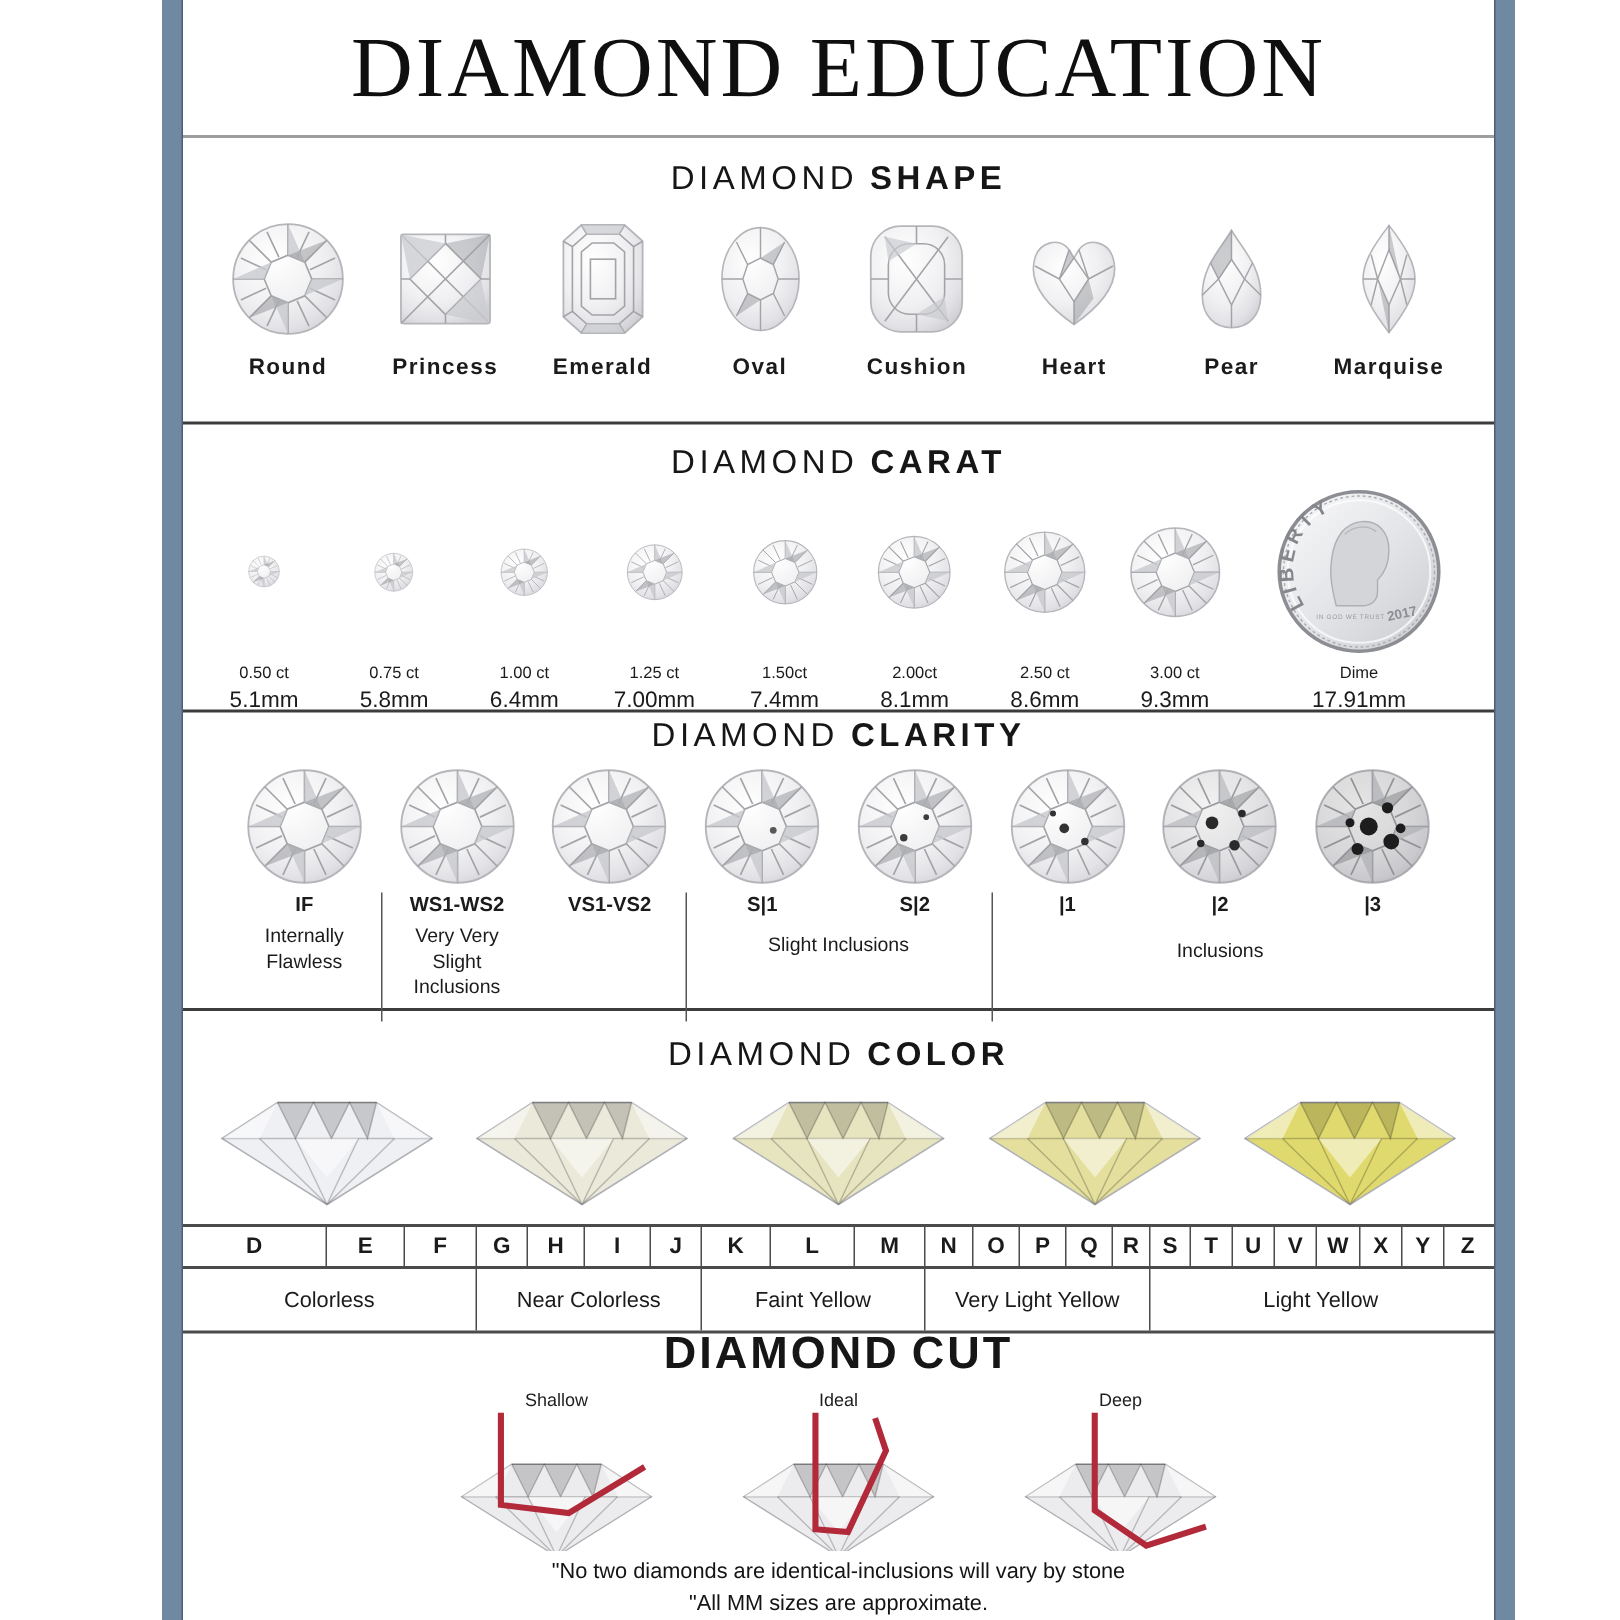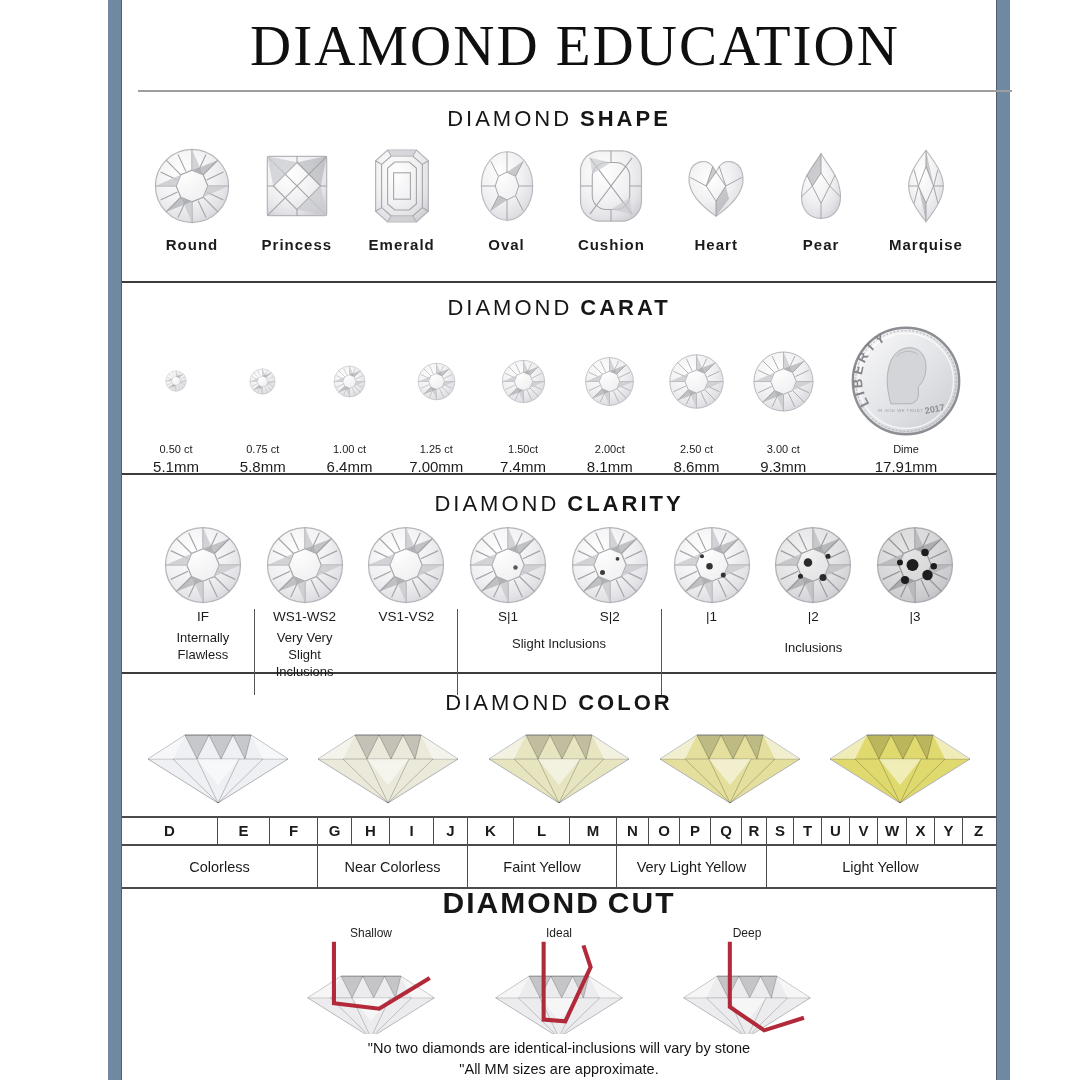--- a/index.html
+++ b/index.html
@@ -5,46 +5,46 @@
   *{margin:0;padding:0;box-sizing:border-box;}
   html,body{width:1080px;height:1080px;background:#ffffff;font-family:"Liberation Sans",sans-serif;color:#1b1b1b;}
   .page{display:flex;width:1080px;height:1080px;}
   .margin-left{width:108px;}
   .margin-right{flex:1;}
   .bar{width:14px;height:1080px;background:#7089a2;}
   .bar-left{border-right:1px solid #4e5f73;}
   .bar-right{border-left:1px solid #4e5f73;}
   .content{width:874px;height:1080px;background:#fff;}
   .sec{width:100%;position:relative;}
-  .sec-title{height:92px;border-bottom:2px solid #9e9e9e;display:flex;align-items:center;justify-content:center;margin-left:16px;}
+  .sec-title{height:92px;border-bottom:2px solid #9e9e9e;display:flex;align-items:center;justify-content:center;}
   .main-title{font-family:"Liberation Serif",serif;font-size:57px;font-weight:400;letter-spacing:2px;color:#0f0f0f;white-space:nowrap;}
   .sec-heading{text-align:center;font-size:22px;letter-spacing:3px;color:#161616;}
   .sec-heading .hp{font-weight:400;}
   .sec-heading .hb{font-weight:700;margin-left:8px;}
   
   .sec-shape{height:191px;border-bottom:2px solid #3c3c3c;padding-top:14px;}
   .shape-row{display:flex;justify-content:space-between;padding:0 22px;margin-top:10px;}
   .shape-item{display:flex;flex-direction:column;align-items:center;width:96px;}
   .icon-box{height:88px;display:flex;align-items:center;justify-content:center;}
   .shape-label{font-weight:700;font-size:15px;letter-spacing:1px;margin-top:6px;white-space:nowrap;}
   
   .sec-carat{height:192px;border-bottom:2px solid #3c3c3c;padding-top:12px;}
   .carat-row{display:flex;justify-content:space-between;align-items:flex-start;padding:0 14px;margin-top:2px;}
   .carat-item{display:flex;flex-direction:column;align-items:center;width:80px;}
   .carat-item.dime{width:152px;}
   .stone-box{height:116px;display:flex;align-items:center;justify-content:center;}
   .carat-label{font-size:11px;margin-top:4px;white-space:nowrap;}
   .mm-label{font-size:15px;margin-top:3px;white-space:nowrap;}
   
-  .sec-clarity{height:199px;border-bottom:2px solid #3c3c3c;padding-top:16px;}
+  .sec-clarity{height:199px;border-bottom:2px solid #3c3c3c;padding-top:2px;}
   .clar-wrap{padding:0 30px;margin-top:8px;}
   .clar-stones{display:grid;grid-template-columns:repeat(8,1fr);justify-items:center;}
   .clar-bottom{position:relative;margin-top:4px;height:78px;}
   .clar-labels{display:grid;grid-template-columns:repeat(8,1fr);justify-items:center;}
-  .clar-grade{font-weight:400;font-size:13.5px;white-space:nowrap;}
+  .clar-grade{font-weight:700;font-size:13.5px;white-space:nowrap;}
   .clar-caps{display:grid;grid-template-columns:repeat(8,1fr);margin-top:6px;}
   .clar-cap{font-size:13px;line-height:1.3;text-align:center;padding:0 8px;}
   .cap1{grid-column:1/2;}.cap2{grid-column:2/3;}.cap3{grid-column:3/4;}
   .cap4{grid-column:4/6;padding-top:6px;}.cap5{grid-column:6/9;padding-top:10px;}
   .vline{position:absolute;top:0;bottom:-8px;width:1px;background:#555;}
   .vl1{left:12.5%;}.vl2{left:37.5%;}.vl3{left:62.5%;}
   
   .sec-color{height:204px;padding-top:16px;}
   .swatch-row{display:flex;justify-content:space-evenly;align-items:center;margin-top:6px;height:86px;}
   .color-table{width:100%;border-top:2px solid #4b4b4b;border-bottom:2px solid #4b4b4b;margin-top:8px;}

